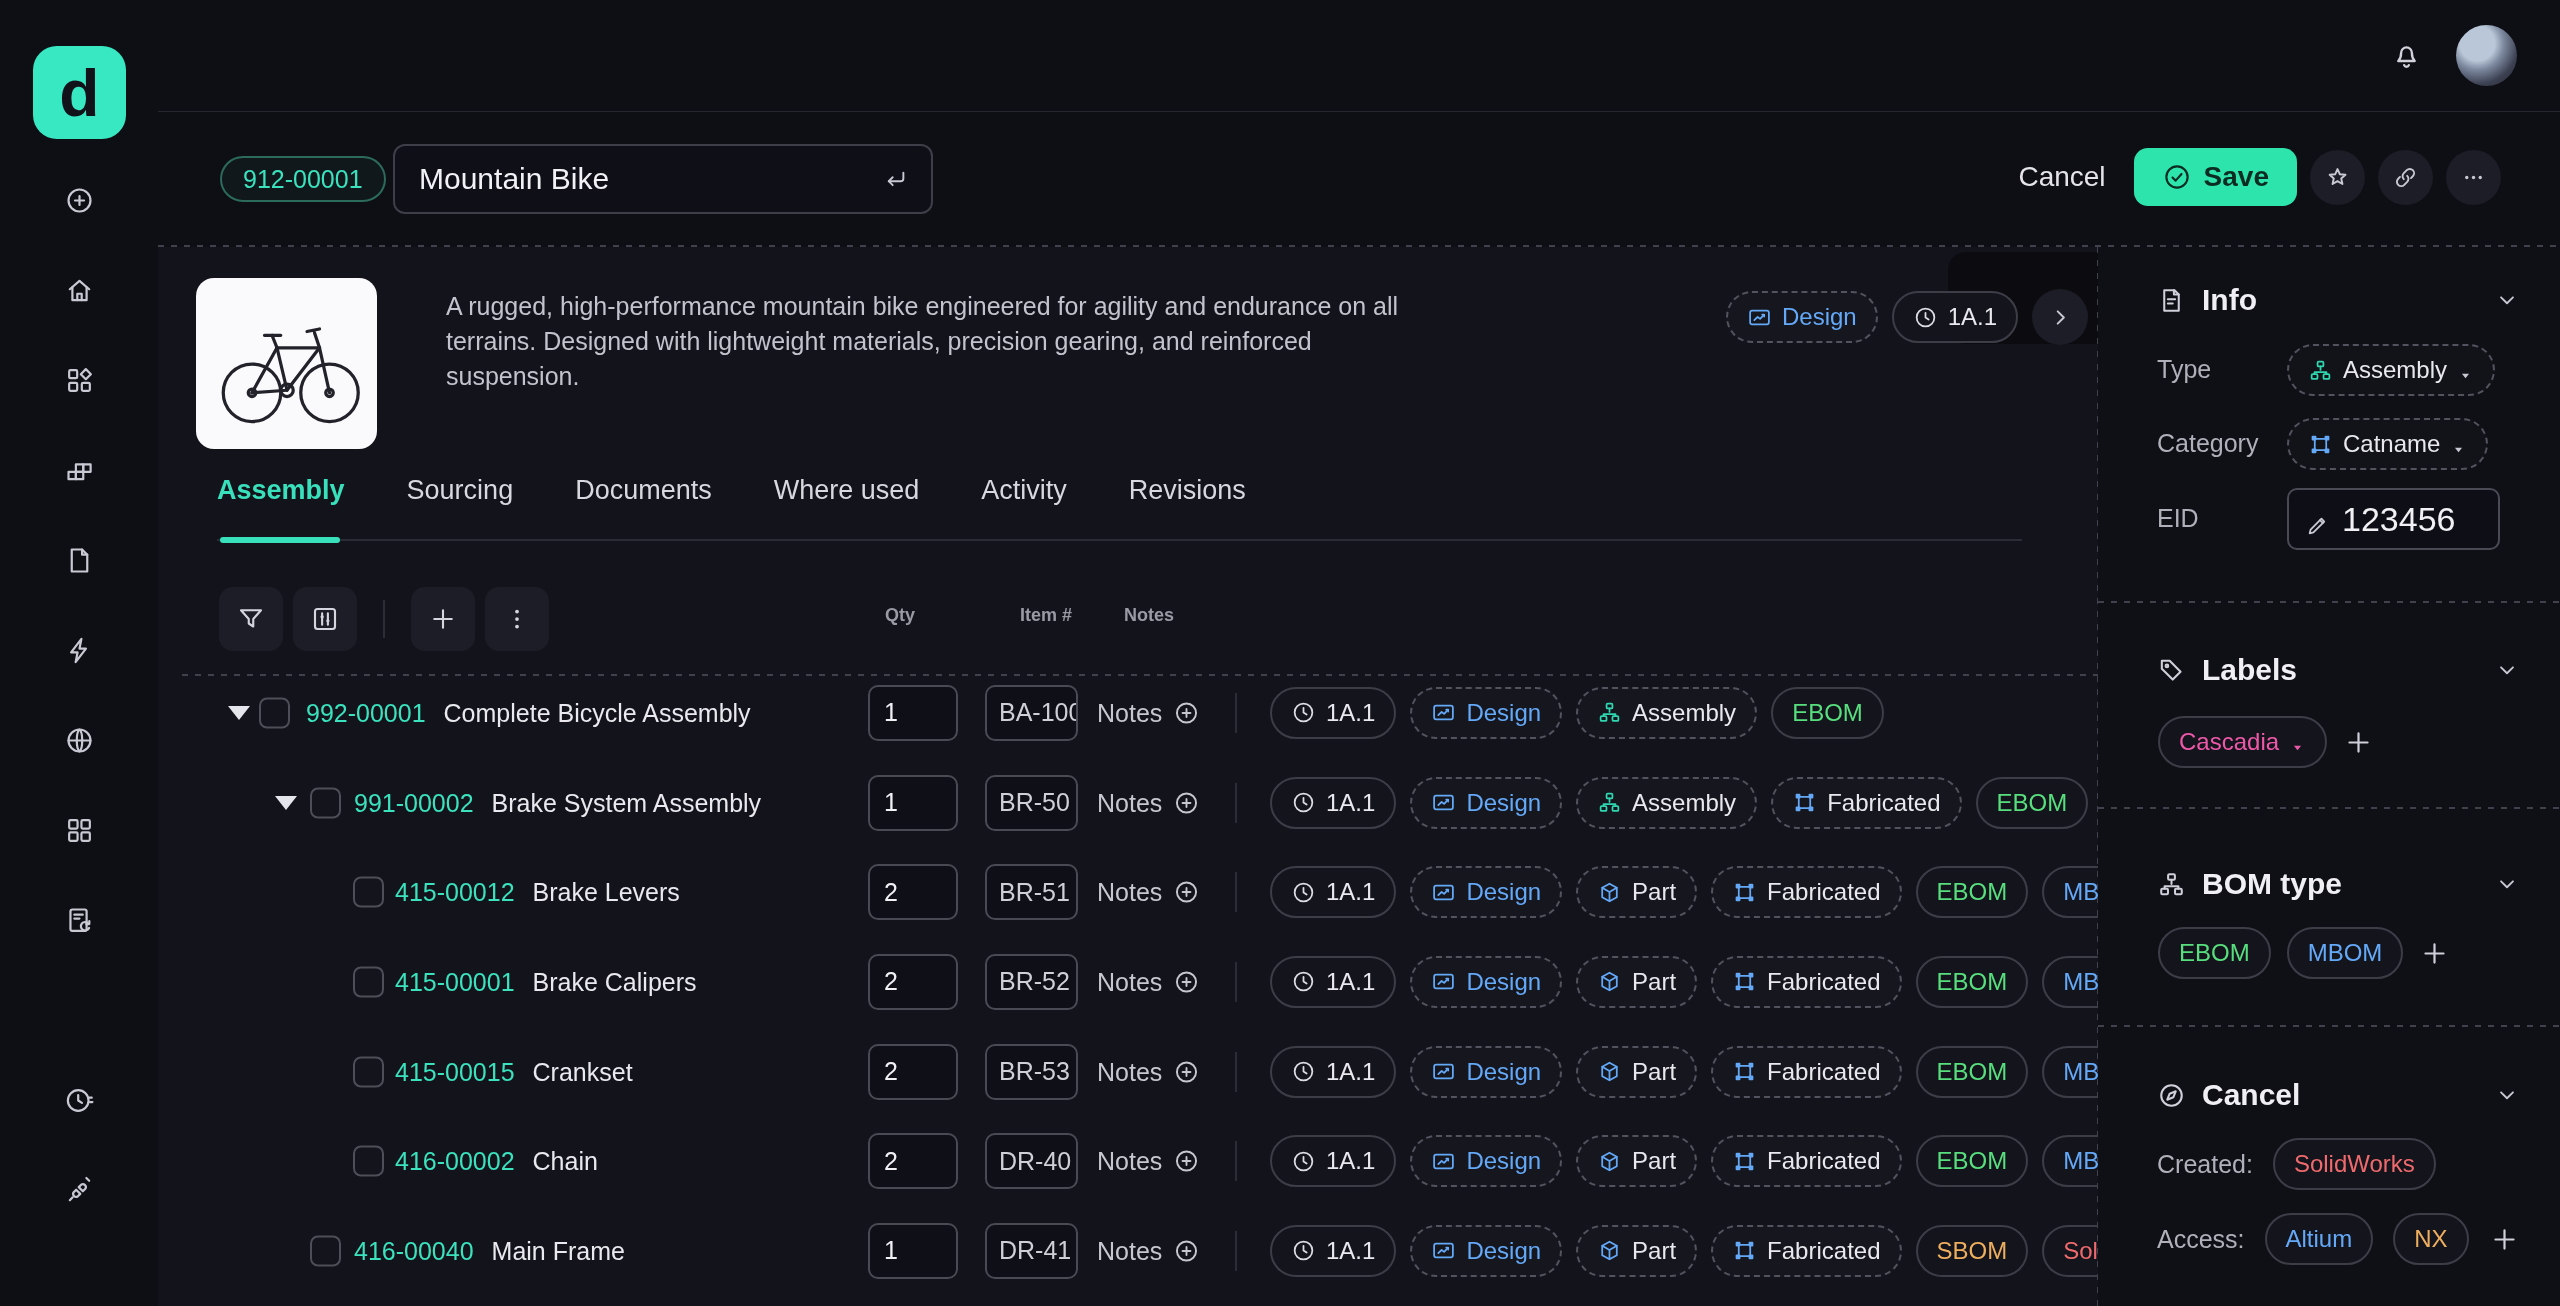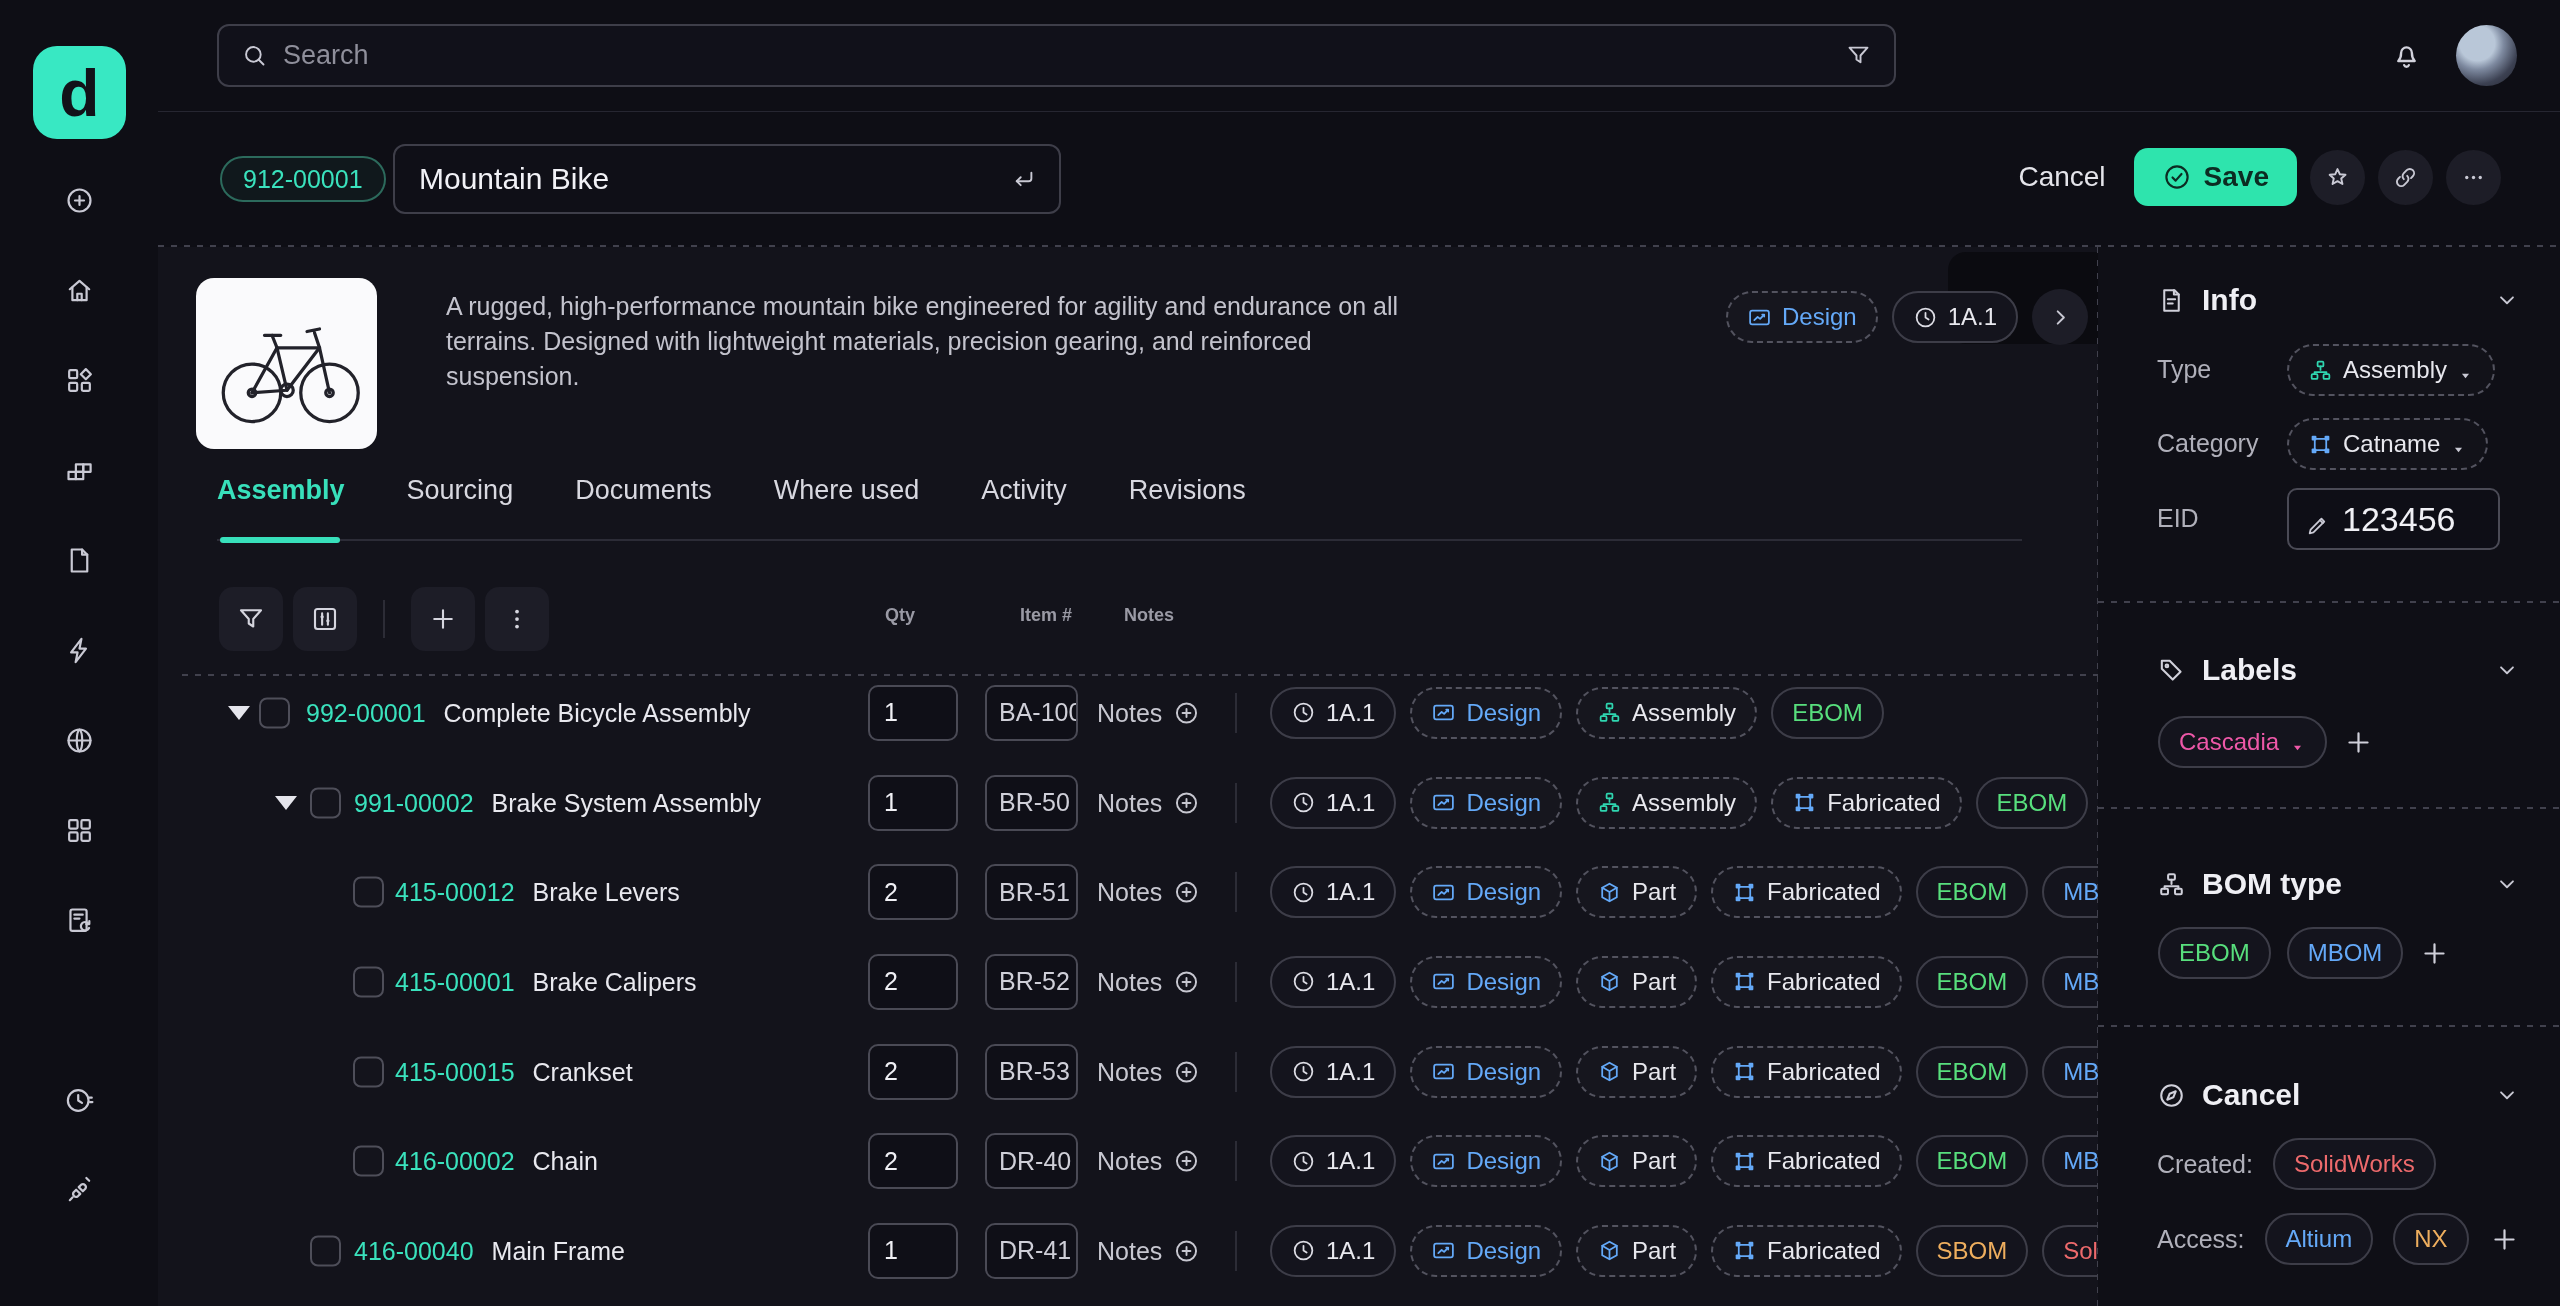--- a/index.html
+++ b/index.html
@@ -21,21 +21,21 @@
   .ico24 svg{width:100%;height:100%;}
   #search .tail{margin-left:auto;}
   #bell{position:absolute;left:2232px;top:39px;width:33px;height:33px;color:#d2d2dc;}
   #bell svg{width:33px;height:33px;}
   #avatar{position:absolute;left:2298px;top:25px;width:61px;height:61px;border-radius:50%;
           background:radial-gradient(circle at 35% 30%,#b9c7d8 0 30%,#7e8aa0 45%,#3c4152 70%,#23242e 100%);}
   
   #header{position:absolute;left:158px;top:112px;width:2402px;height:133px;background:#0e0e15;}
   #pn-badge{position:absolute;left:62px;top:44px;height:46px;padding:0 21px;border:2px solid #2c6a5c;border-radius:23px;
             color:#3ae2bd;background:rgba(50,222,185,0.05);font-size:25px;display:flex;align-items:center;box-sizing:border-box;}
-  #title-box{position:absolute;left:235px;top:32px;width:668px;height:70px;border:2px solid #3e3e49;border-radius:12px;
+  #title-box{position:absolute;left:235px;top:32px;width:540px;height:70px;border:2px solid #3e3e49;border-radius:12px;
              background:#0f0f17;display:flex;align-items:center;padding:0 22px;box-sizing:border-box;gap:12px;}
   #title-box input{flex:1;background:transparent;border:none;outline:none;color:#f1f1f6;font-size:30px;font-family:inherit;}
   #hdr-actions{position:absolute;right:59px;top:36px;height:58px;display:flex;align-items:center;}
   #cancel-btn{color:#e4e4ea;font-size:28px;padding:0 28px;cursor:pointer;background:none;border:none;font-family:inherit;}
   #save-btn{display:flex;align-items:center;gap:12px;background:#2ee4ad;color:#0c2c22;border:none;border-radius:14px;
             height:58px;padding:0 28px;font-size:28px;font-weight:700;font-family:inherit;cursor:pointer;}
   #save-btn .ico24{color:#0c2c22;width:30px;height:30px;}
   .circ-btn{width:55px;height:55px;border-radius:50%;background:#1d1d27;border:none;margin-left:13px;cursor:pointer;
             display:flex;align-items:center;justify-content:center;color:#d5d5de;}
   .circ-btn:first-of-type{margin-left:35px;}
@@ -179,30 +179,20 @@
           </svg></div>
         <div class="side-ico"><svg viewBox="0 0 24 24" fill="none" stroke="currentColor" stroke-width="1.7" stroke-linecap="round" stroke-linejoin="round">
             <path d="M9.4 11.4l3.2 3.2-1.9 1.9a2.3 2.3 0 0 1-3.2-3.2z"></path>
             <path d="M14.6 12.6l-3.2-3.2 1.9-1.9a2.3 2.3 0 0 1 3.2 3.2z"></path>
             <path d="M4.5 19.5l2.2-2.2M19.5 4.5l-2.2-2.2"></path>
           </svg></div>
       </div>
   </div>
 
   <div id="topbar">
-    <div id="search">
-      <span class="ico24"><svg viewBox="0 0 24 24" fill="none" stroke="currentColor" stroke-width="1.7" stroke-linecap="round" stroke-linejoin="round">
-            <circle cx="11" cy="11" r="6.5"></circle>
-            <path d="M15.8 15.8 20 20"></path>
-          </svg></span>
-      <span class="ph">Search</span>
-      <span class="ico24 tail"><svg viewBox="0 0 24 24" fill="none" stroke="currentColor" stroke-width="1.7" stroke-linecap="round" stroke-linejoin="round">
-            <path d="M4 5h16l-6.2 7v6l-3.6-2.4V12z"></path>
-          </svg></span>
-    </div>
     <span id="bell"><svg viewBox="0 0 24 24" fill="none" stroke="currentColor" stroke-width="1.7" stroke-linecap="round" stroke-linejoin="round">
           <path d="M18 16H6c1.6-1.6 2.1-3.2 2.1-6a3.9 3.9 0 0 1 7.8 0c0 2.8.5 4.4 2.1 6z"></path>
           <path d="M10.3 19a1.8 1.8 0 0 0 3.4 0"></path>
         </svg></span>
     <div id="avatar"></div>
   </div>
 
   <div id="header">
     <div id="pn-badge">912-00001</div>
     <div id="title-box">

